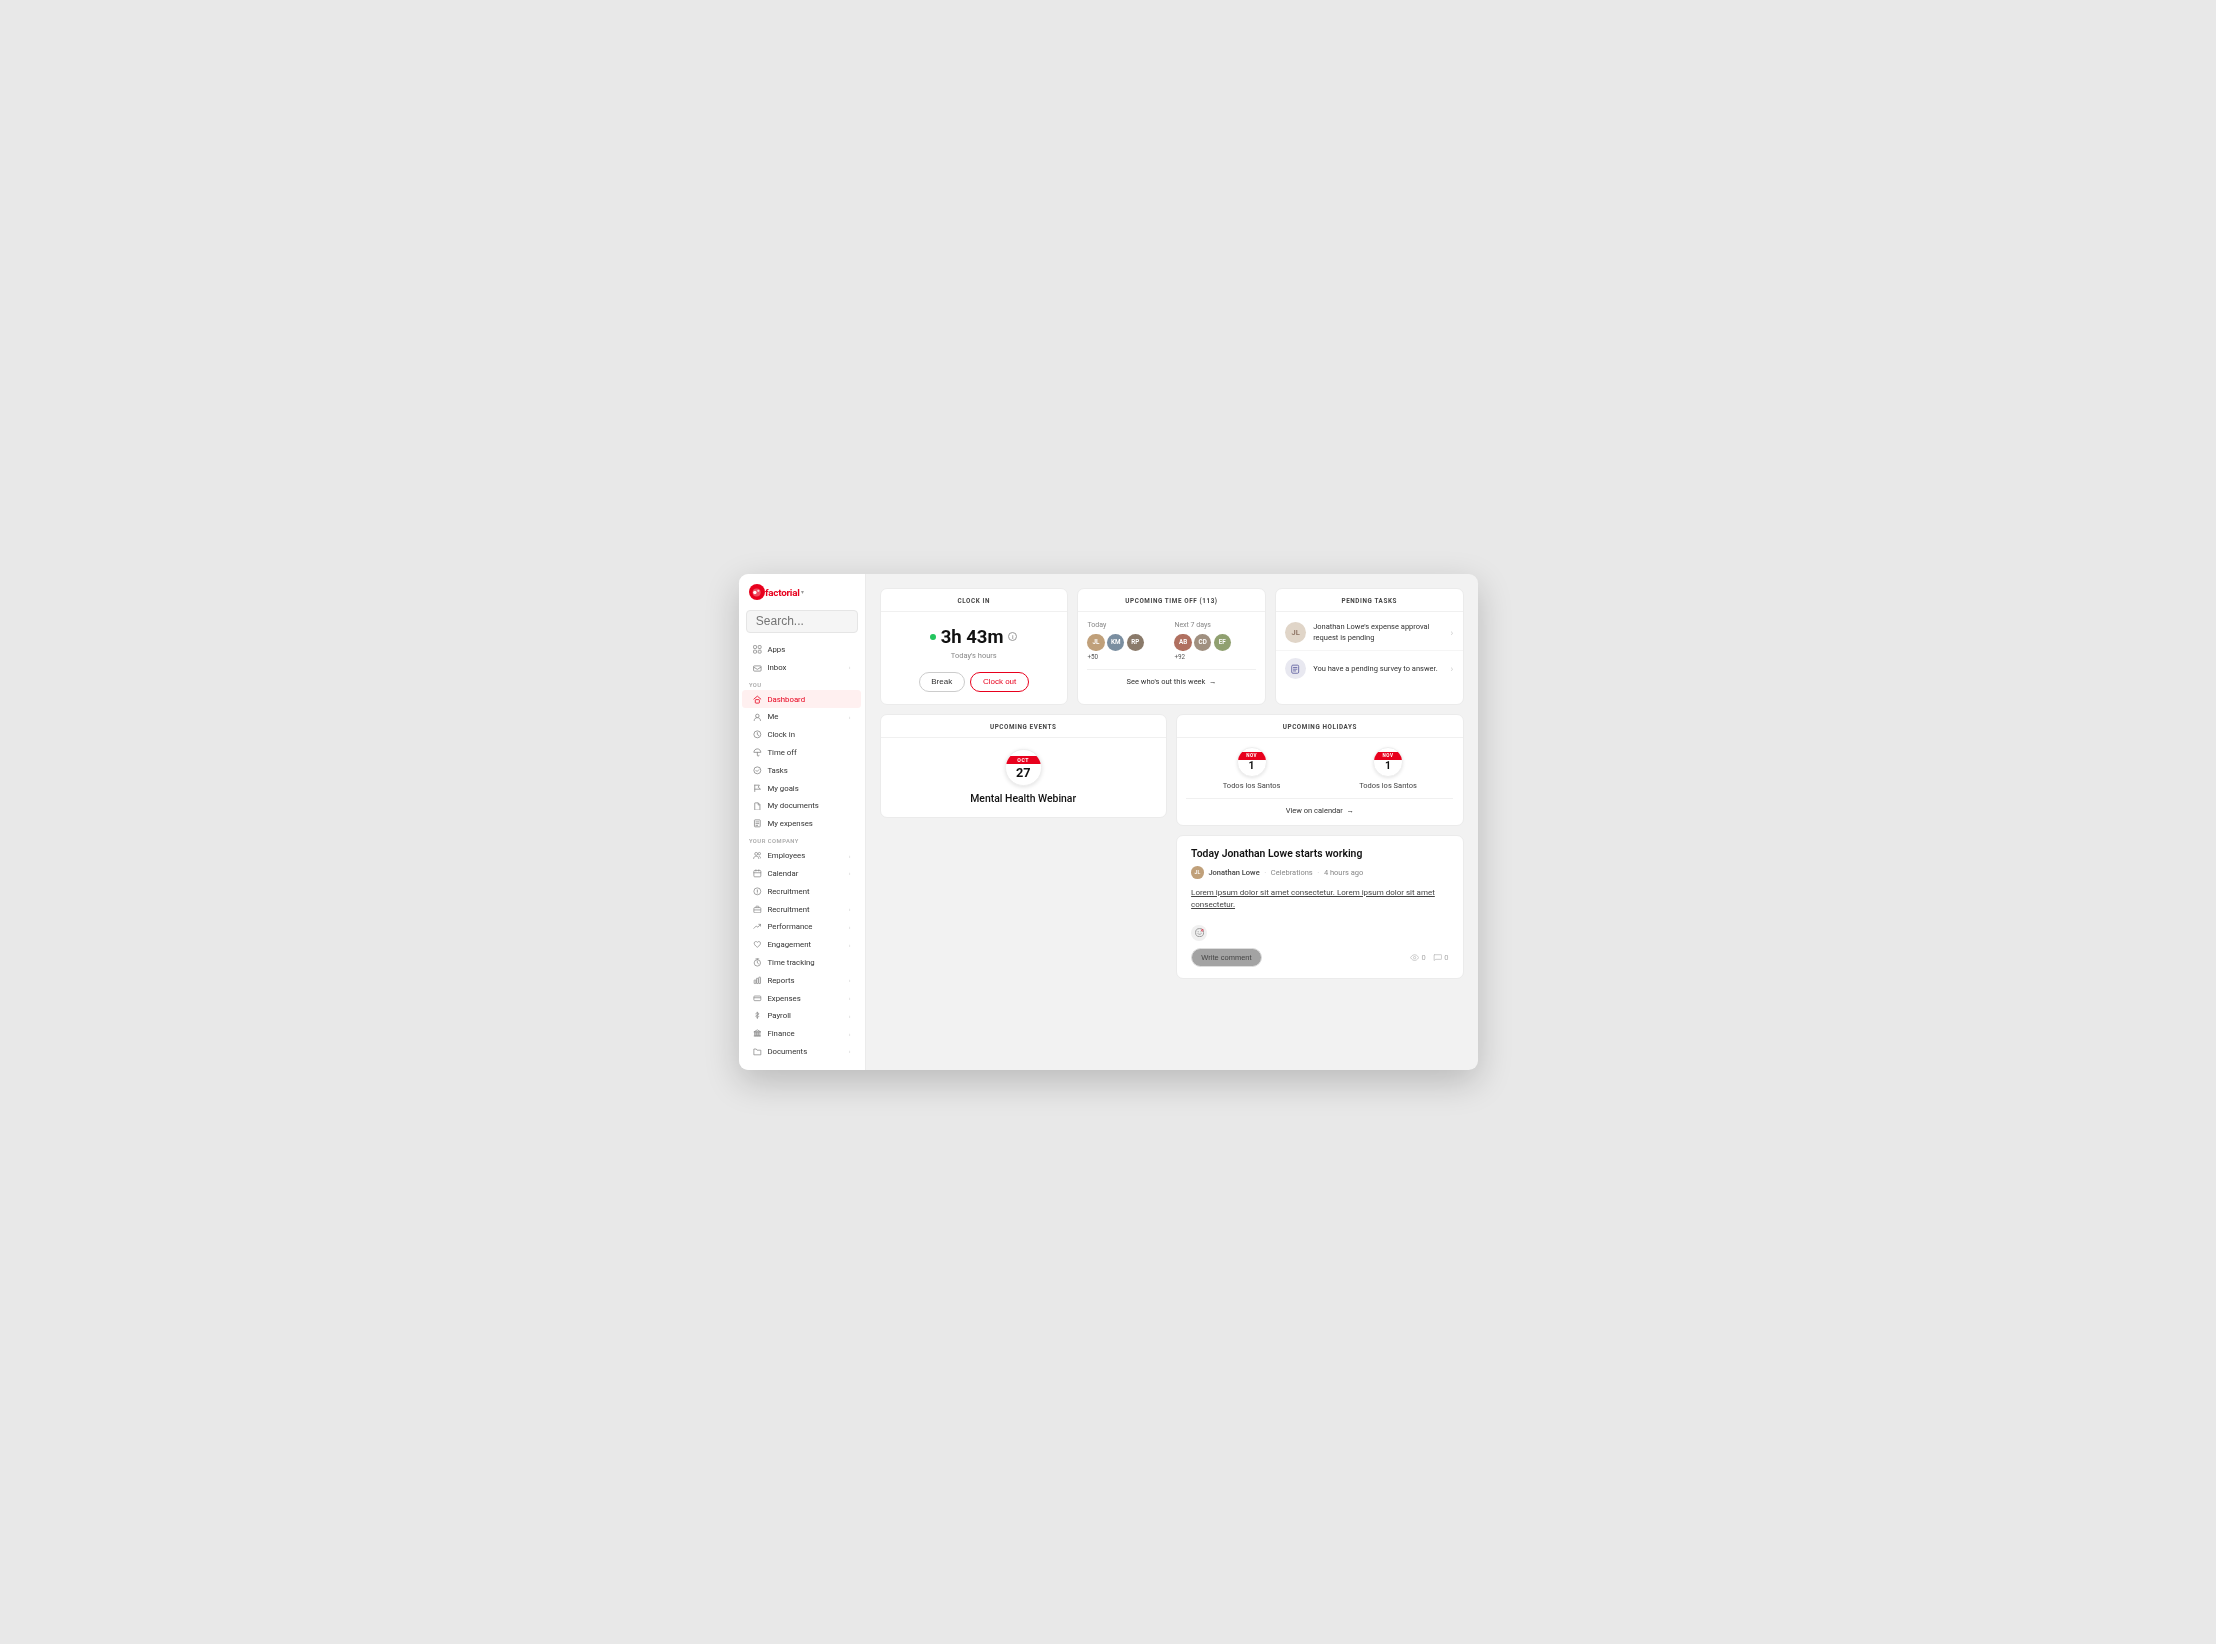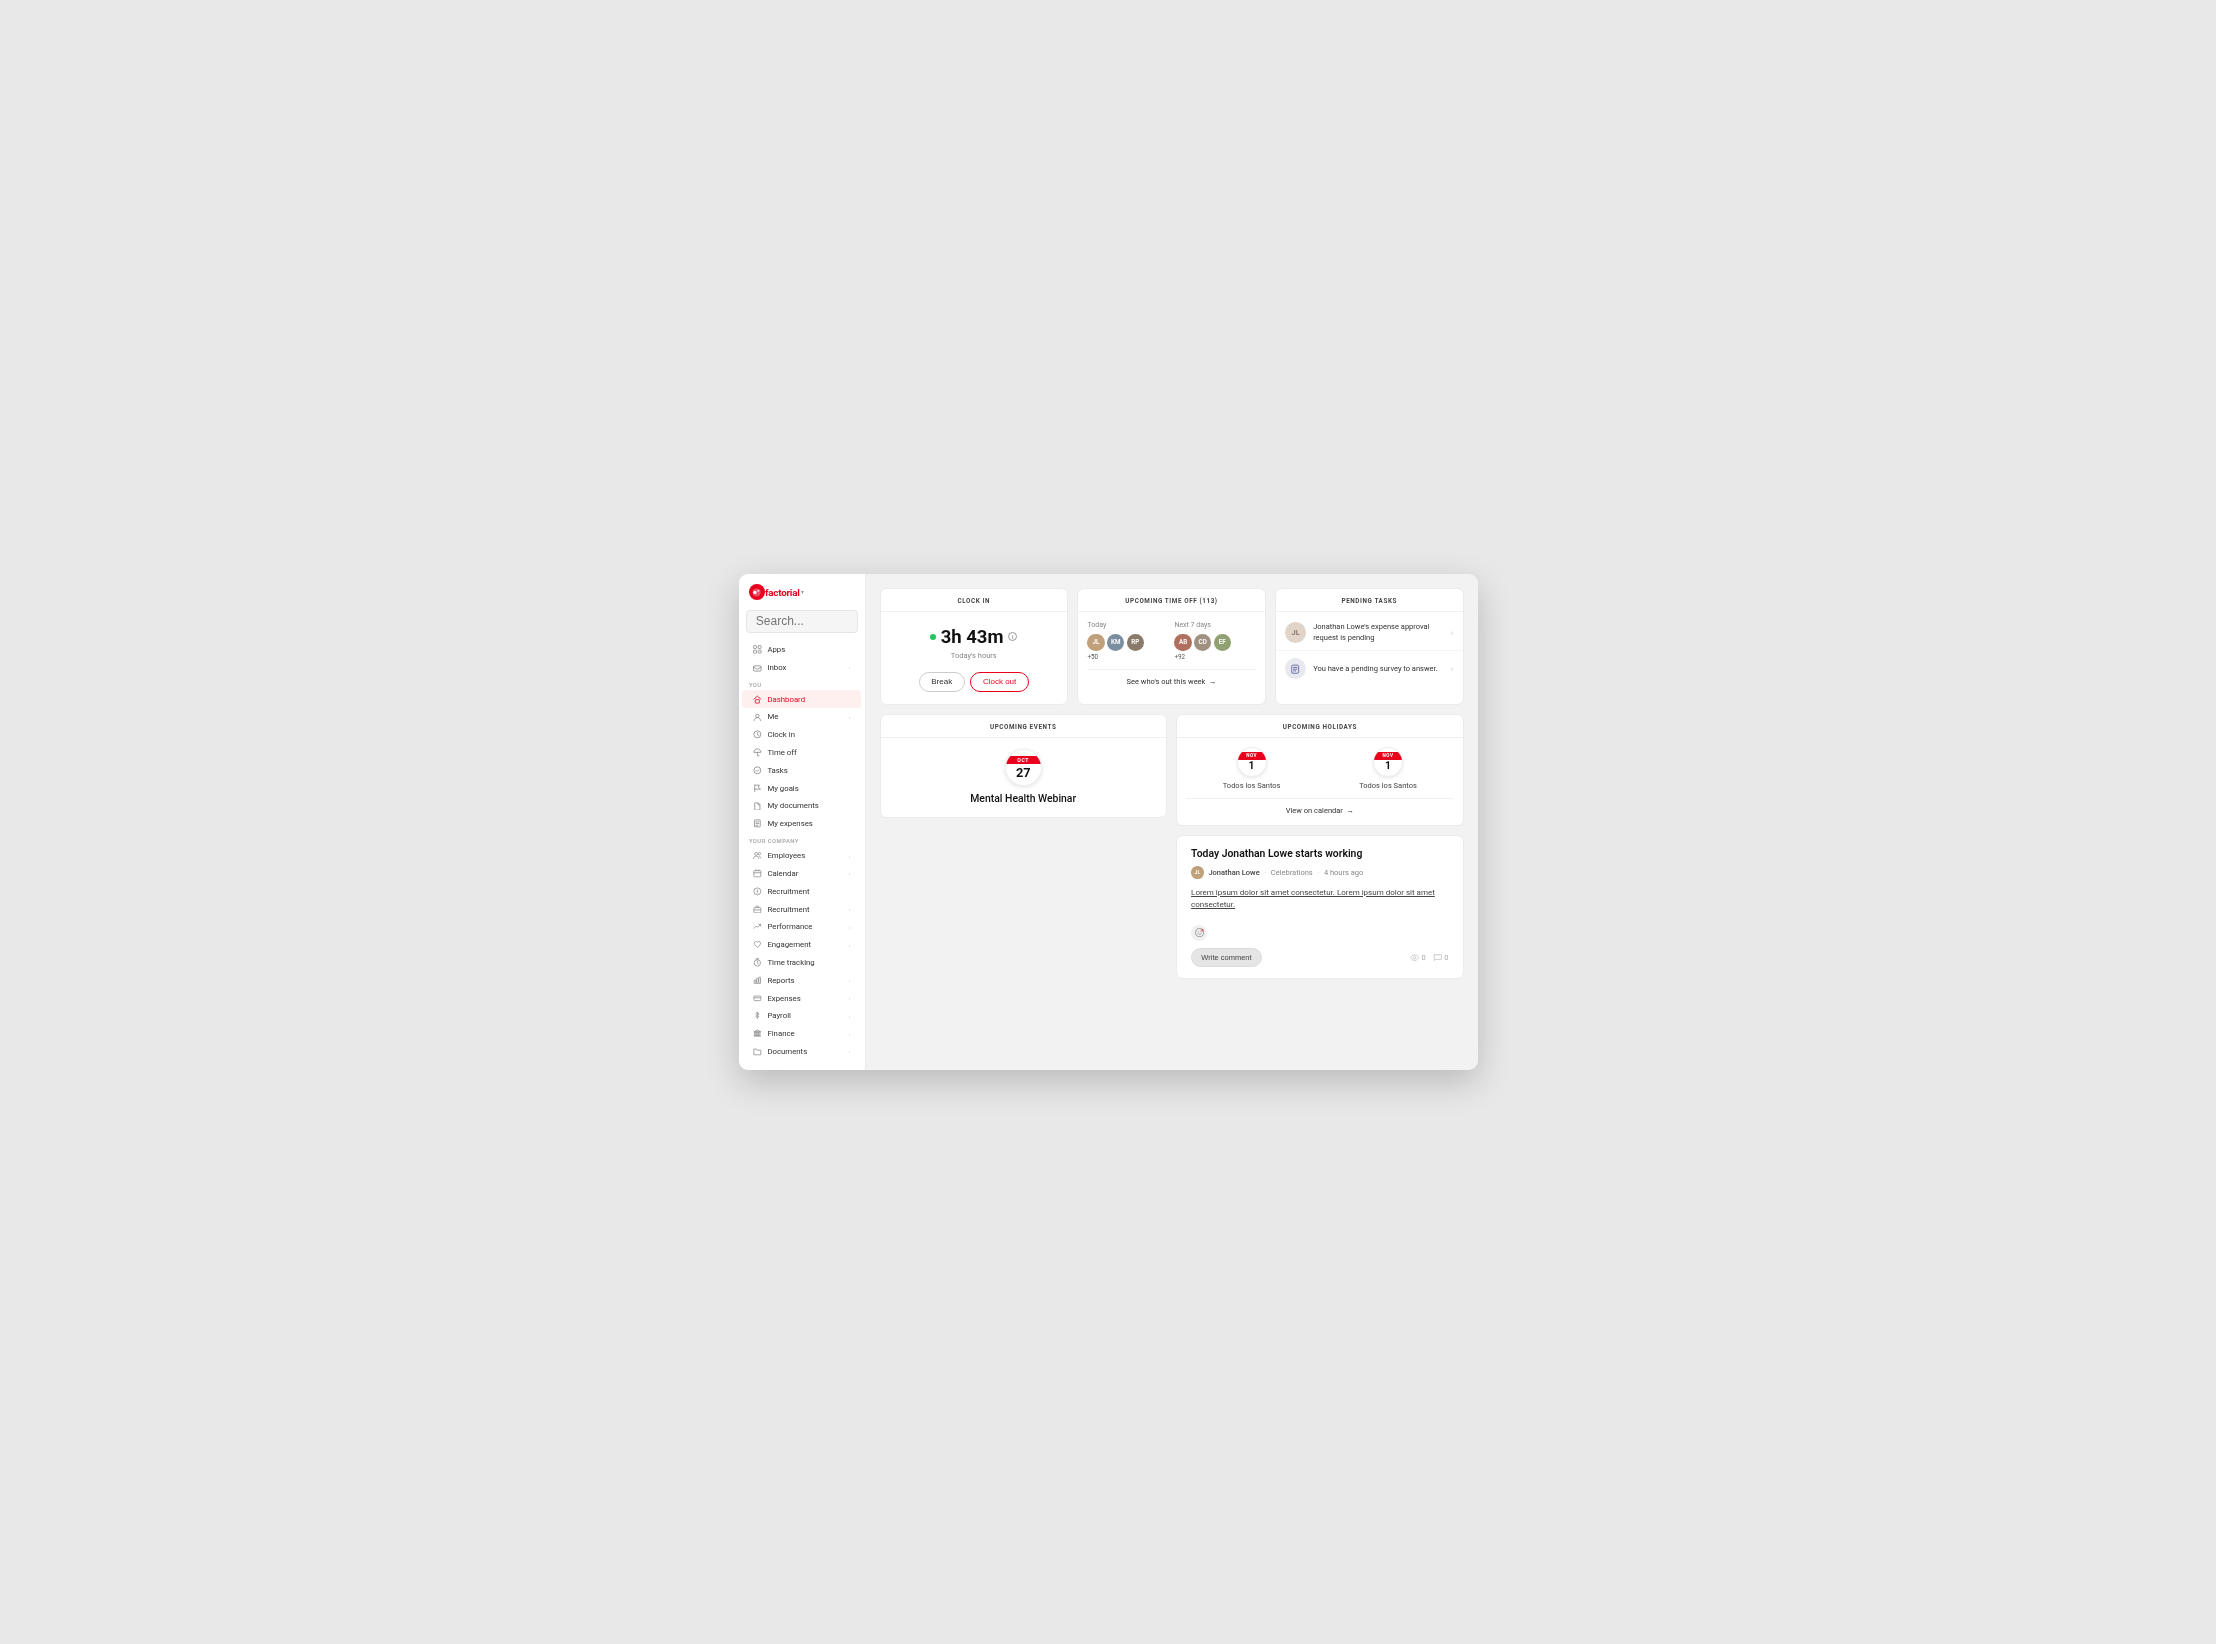--- a/index.html
+++ b/index.html
@@ -522,21 +522,21 @@
       display: flex;
       align-items: center;
       gap: 5.8px;
     }
     .write-comment-btn {
       padding: 4px 9.2px;
       border: 0.9px solid #ddd;
       border-radius: 11.5px;
       font-size: 7.5px;
       color: #444;
-      background: #e5e5e5;
+      background: #a3a3a3;
       cursor: pointer;
     }
     .post-stats {
       margin-left: auto;
       display: flex;
       align-items: center;
       gap: 7px;
       font-size: 7.5px;
       color: #aaa;
     }

